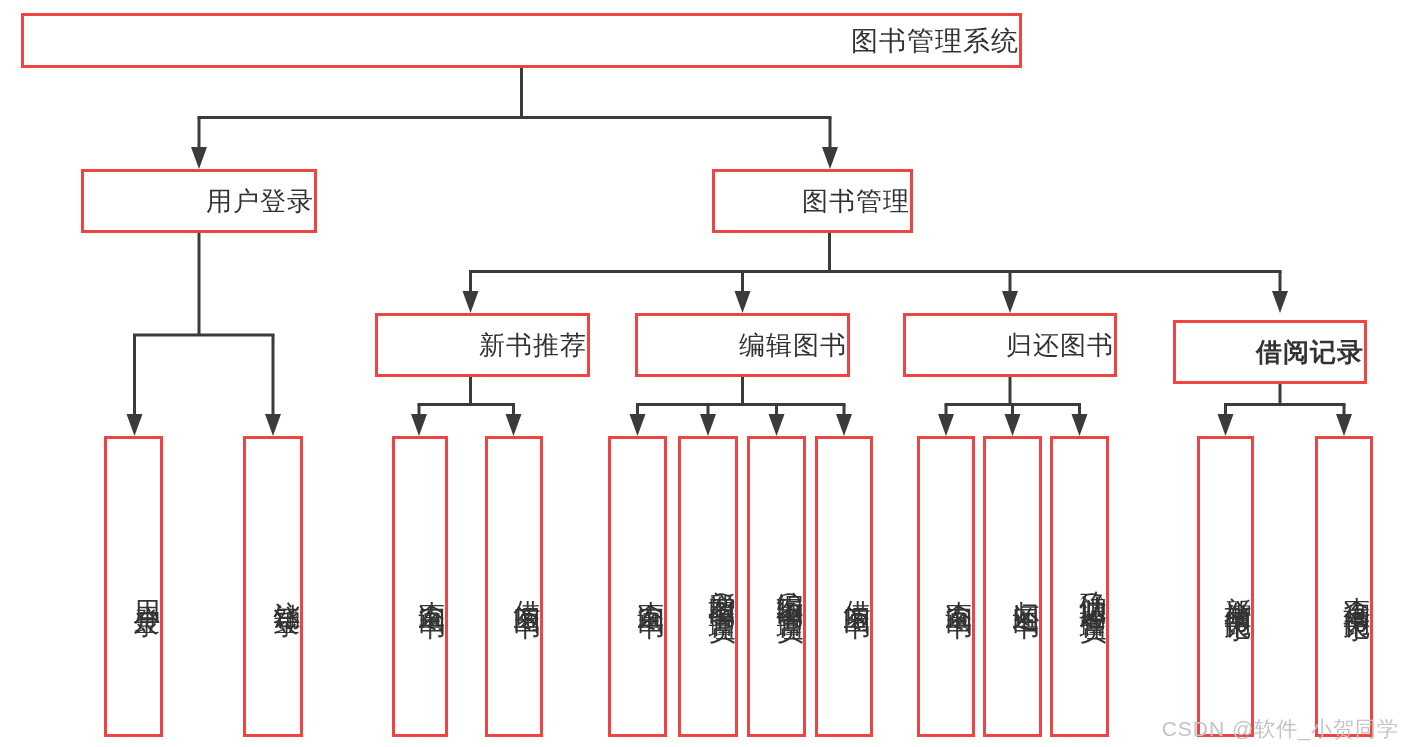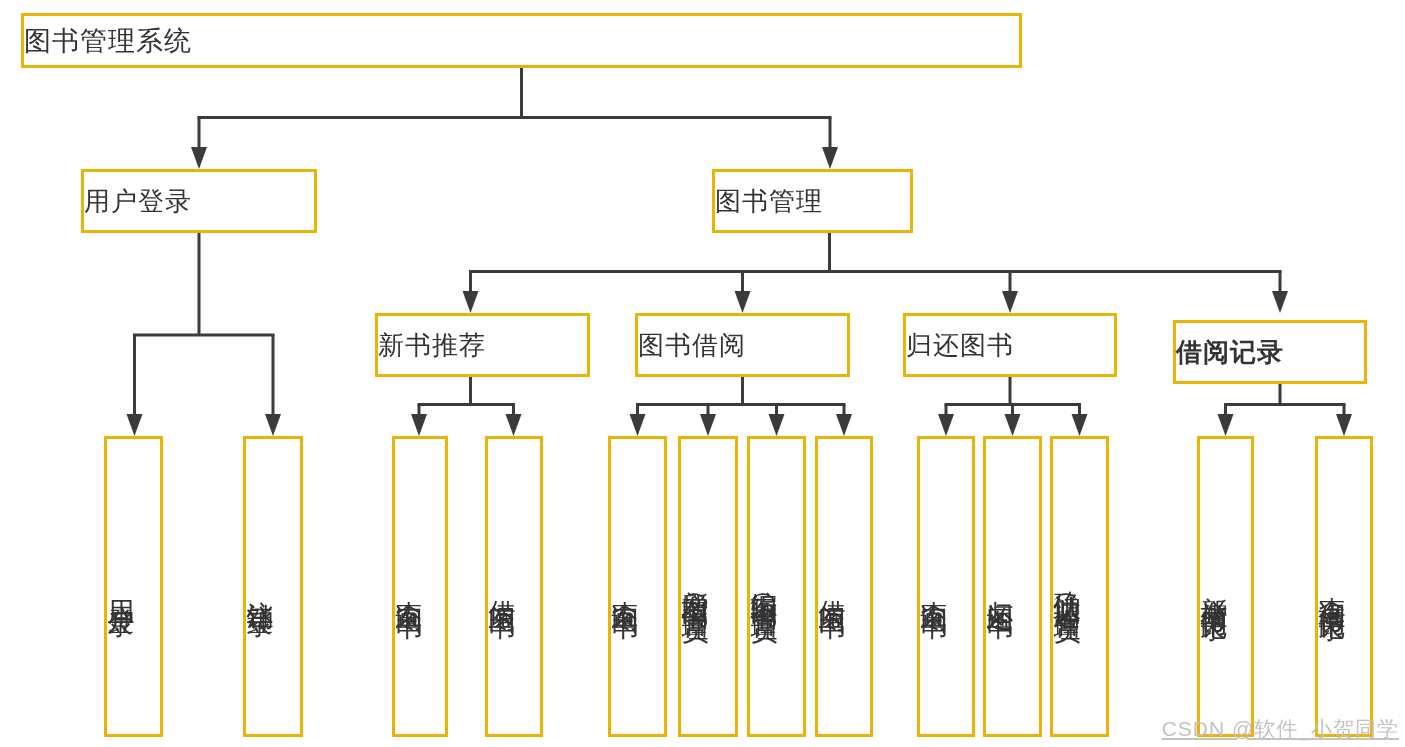--- a/index.html
+++ b/index.html
@@ -15,25 +15,25 @@
   .connectors {
     position: absolute;
     left: 0; top: 0;
     width: 1405px; height: 747px;
   }
   .connectors path { stroke: #3b3b3b; stroke-width: 3; fill: none; }
   .connectors polygon { fill: #3b3b3b; stroke: none; }
   .box {
     position: absolute;
     box-sizing: border-box;
-    border: 3px solid #eab308;
+    border: 3px solid #ef4444;
     background: #ffffff;
     display: flex;
     align-items: center;
-    justify-content: flex-start;
+    justify-content: flex-end;
   }
   .box.hlabel span {
     font-size: 26px;
     letter-spacing: 1px;
     white-space: nowrap;
     color: #333333;
   }
   .box.root span { font-size: 27px; }
   .box.leaf span {
     writing-mode: vertical-rl;
@@ -45,21 +45,20 @@
   }
   .watermark {
     position: absolute;
     right: 6px;
     bottom: 4px;
     font-size: 21px;
     letter-spacing: 1px;
     color: #c3c3c3;
     white-space: nowrap;
     z-index: 5;
-    text-decoration: underline;
   }
 </style>
 </head>
 <body>
 
 <div class="canvas">
 
   <svg class="connectors" viewBox="0 0 1405 747" xmlns="http://www.w3.org/2000/svg">
     <g>
       <path d="M521.5 66 L521.5 117.5"></path>
@@ -137,21 +136,21 @@
     <span>用户登录</span>
   </div>
   <div class="box hlabel" style="left:712px; top:169px; width:201px; height:64px;">
     <span>图书管理</span>
   </div>
 
   <div class="box hlabel" style="left:363px; top:313px; width:215px; height:64px;margin-left:12px;">
     <span>新书推荐</span>
   </div>
   <div class="box hlabel" style="left:635px; top:313px; width:215px; height:64px;">
-    <span>图书借阅</span>
+    <span>编辑图书</span>
   </div>
   <div class="box hlabel" style="left:903px; top:313px; width:214px; height:64px;">
     <span>归还图书</span>
   </div>
   <div class="box hlabel" style="left:1173px; top:320px; width:194px; height:64px;font-weight:bold;">
     <span>借阅记录</span>
   </div>
 
   <div class="box leaf" style="left:104px; top:436px; width:59px; height:301px;">
     <span>用户登录</span>

